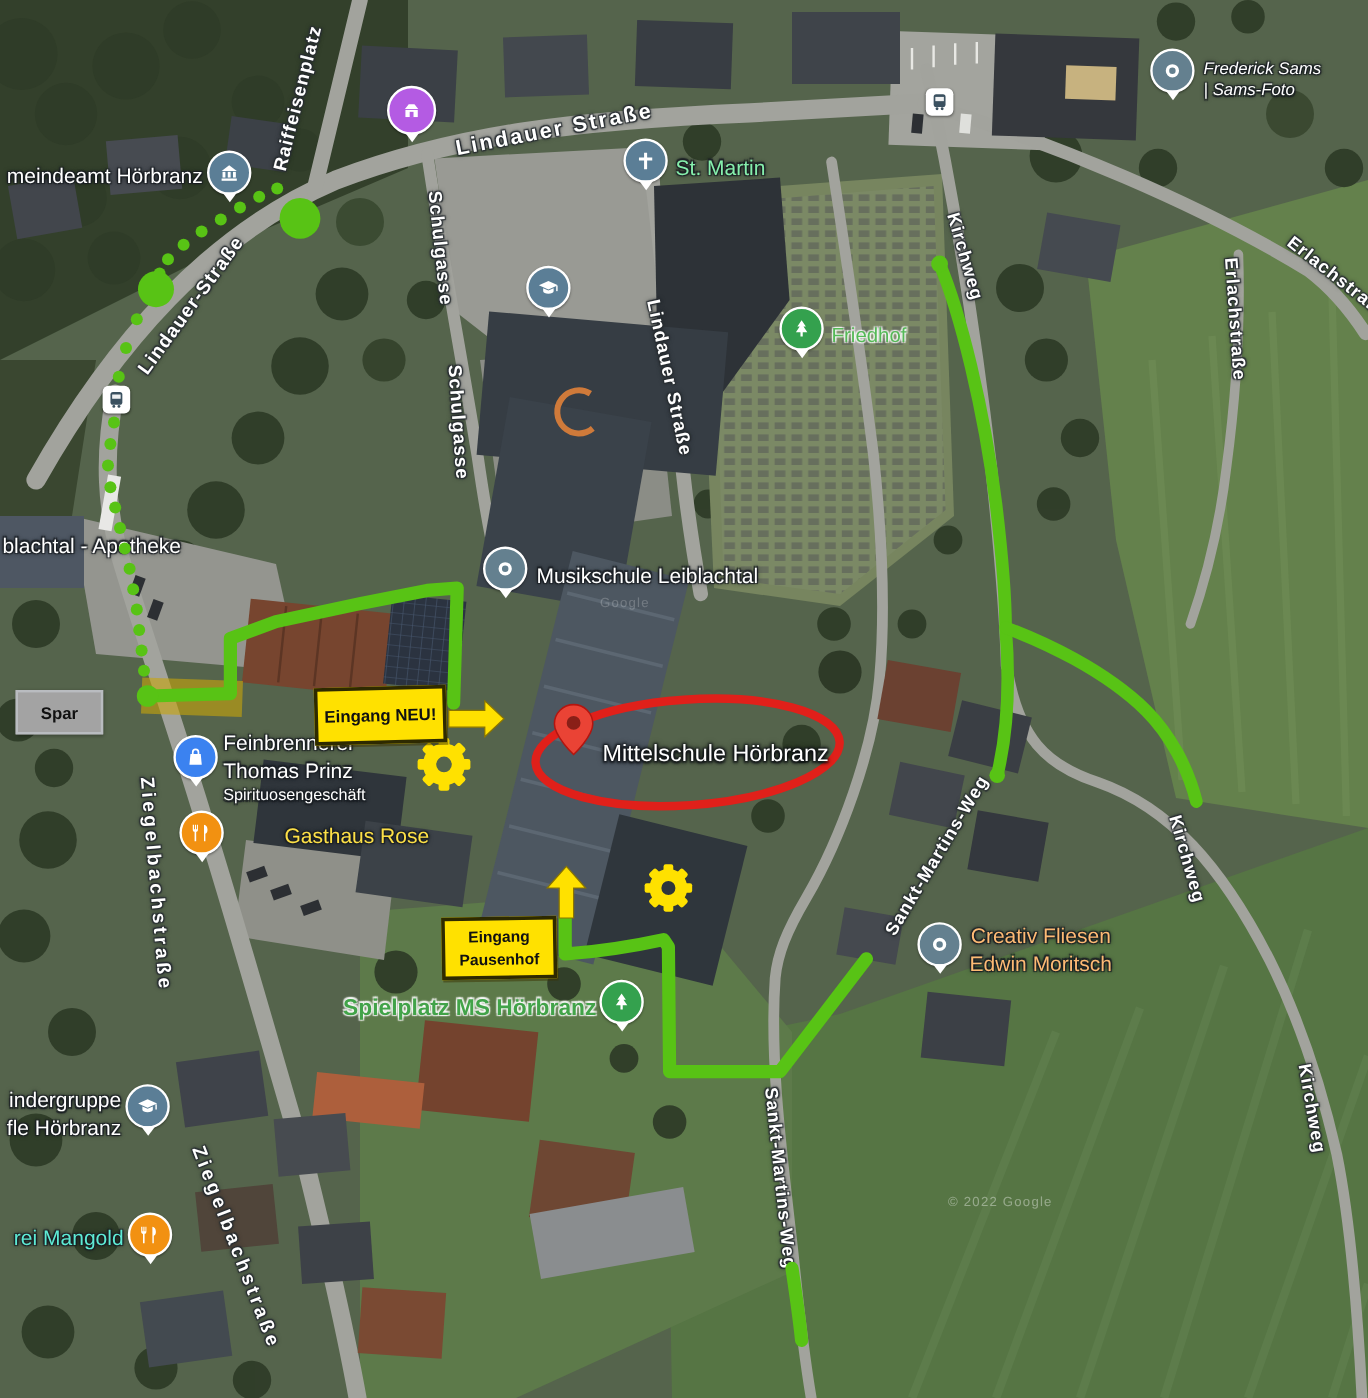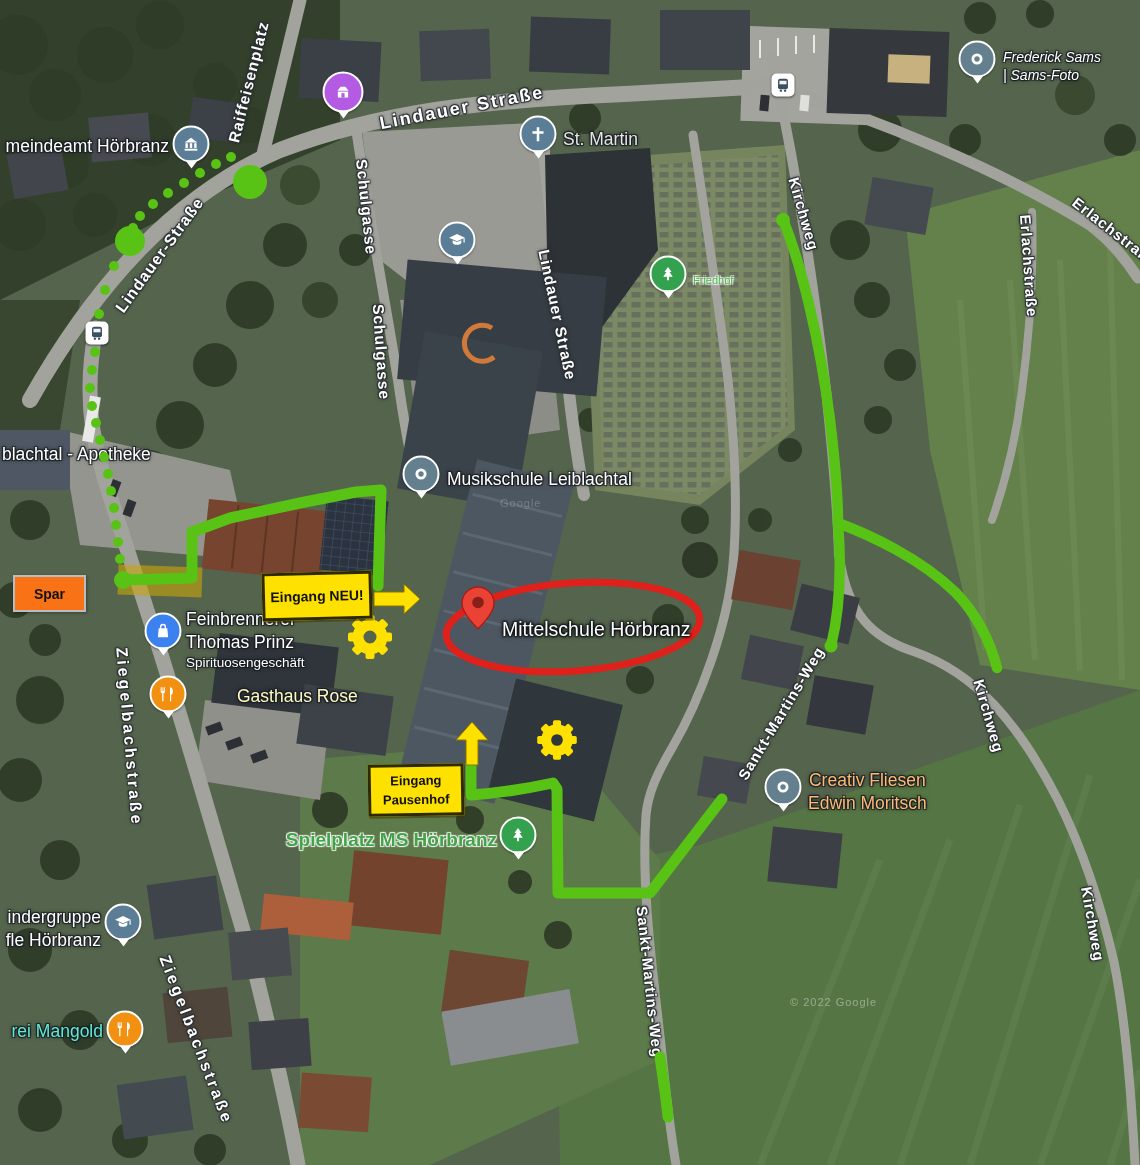--- a/index.html
+++ b/index.html
@@ -22,21 +22,21 @@
   .poi-circle svg{width:19px;height:19px;display:block;}
   .poi-tail{width:0;height:0;border-left:6px solid transparent;border-right:6px solid transparent;
     border-top:8px solid #fff;margin-top:-2px;}
   .bus{position:absolute;z-index:21;transform:translate(-50%,-50%);width:23px;height:23px;background:#fff;
     border-radius:5px;display:flex;align-items:center;justify-content:center;box-shadow:0 1px 2px rgba(0,0,0,.4);}
   .bus svg{width:17px;height:17px;}
   
   .ybox{position:absolute;z-index:30;background:#ffe100;border:3px solid #2e2a00;color:#111;
     font-weight:700;display:flex;flex-direction:column;align-items:center;justify-content:center;
     box-shadow:1px 2px 0 rgba(60,50,0,.5);}
-  .sparbox{position:absolute;z-index:30;background:#f97316;border:2px solid #b9bcc0;color:#111;
+  .sparbox{position:absolute;z-index:30;background:#a3a3a3;border:2px solid #b9bcc0;color:#111;
     font-weight:700;display:flex;align-items:center;justify-content:center;box-shadow:1px 1px 3px rgba(0,0,0,.35);}
   .target-label{position:absolute;z-index:31;color:#fff;font-weight:400;white-space:nowrap;
     text-shadow:-1px -1px 2px rgba(15,18,22,.95),1px -1px 2px rgba(15,18,22,.95),
                 -1px 1px 2px rgba(15,18,22,.95),1px 1px 2px rgba(15,18,22,.95),0 0 5px rgba(10,12,16,.8);}
   .wm{position:absolute;z-index:24;color:rgba(255,255,255,.38);font-size:11px;letter-spacing:1px;}
 </style>
 </head>
 <body>
 
 <div id="map">
@@ -263,21 +263,21 @@
         <span class="poi-tail"></span>
       </div>
       <div class="poi" style="left: 538px; top: 137px;">
         <span class="poi-circle" style="background:#5b7e96;width:33px;height:33px;">
           <svg viewBox="0 0 24 24">
             <path fill="#fff" d="M10.4,3.5h3.2v5.1H19v3.2h-5.4V21h-3.2v-9.2H5V8.6h5.4Z"></path>
           </svg>
         </span>
         <span class="poi-tail"></span>
       </div>
-      <div class="plabel" style="left: 563px; top: 140px; color: #e5e5e5; font-size: 17.5px; transform: translate(0px, -50%); text-align: left;">
+      <div class="plabel" style="left: 563px; top: 140px; color: #86efac; font-size: 17.5px; transform: translate(0px, -50%); text-align: left;">
         <div>St. Martin</div>
       </div>
       <div class="poi" style="left: 457px; top: 243px;">
         <span class="poi-circle" style="background:#5b7e96;width:33px;height:33px;">
           <svg viewBox="0 0 24 24">
             <g fill="#fff">
               <path d="M12,4.5 L22,9 L12,13.5 L2,9 Z"></path>
               <path d="M6.5,12.2v3.2c0,1.5 2.5,2.7 5.5,2.7s5.5,-1.2 5.5,-2.7v-3.2L12,14.6Z"></path>
               <rect x="20.2" y="9.8" width="1.5" height="5.5"></rect>
             </g>
@@ -286,21 +286,21 @@
         <span class="poi-tail"></span>
       </div>
       <div class="poi" style="left: 668px; top: 277px;">
         <span class="poi-circle" style="background:#34a14e;width:33px;height:33px;">
           <svg viewBox="0 0 24 24">
             <path fill="#fff" d="M12,3 L16.5,9.5 H14 L18,15.5 H13.2 V20 H10.8 V15.5 H6 L10,9.5 H7.5 Z"></path>
           </svg>
         </span>
         <span class="poi-tail"></span>
       </div>
-      <div class="plabel green" style="left: 693px; top: 280px; color: rgb(85, 185, 87); font-size: 11px; transform: translate(0px, -50%); text-align: left;">
+      <div class="plabel green" style="left: 693px; top: 280px; color: rgb(85, 185, 87); font-size: 17px; transform: translate(0px, -50%); text-align: left;">
         <div>Friedhof</div>
       </div>
       <div class="poi" style="left: 977px; top: 62px;">
         <span class="poi-circle" style="background:#64808f;width:33px;height:33px;">
           <svg viewBox="0 0 24 24">
             <circle cx="12" cy="12" r="5.2" fill="none" stroke="#fff" stroke-width="3.6"></circle>
           </svg>
         </span>
         <span class="poi-tail"></span>
       </div>
@@ -359,21 +359,21 @@
         <span class="poi-circle" style="background:#f29111;width:33px;height:33px;">
           <svg viewBox="0 0 24 24">
             <g fill="#fff">
               <path d="M8.2,3.5v5.2c0,1.3-.8,2.1-1.9,2.3V21H4.6V11c-1.1-.2-1.9-1-1.9-2.3V3.5H4v4.8h1V3.5h1.2v4.8h1V3.5Z"></path>
               <path d="M14.5,3.5c2.3,0,3.7,2.4,3.7,5.2c0,2.2-.9,3.8-2.2,4.2V21h-1.5V3.5Z"></path>
             </g>
           </svg>
         </span>
         <span class="poi-tail"></span>
       </div>
-      <div class="plabel" style="left: 193px; top: 697px; color: #fef9c3; font-size: 17.5px; transform: translate(0px, -50%); text-align: left; padding-left: 44px;">
+      <div class="plabel" style="left: 193px; top: 697px; color: #fde047; font-size: 17.5px; transform: translate(0px, -50%); text-align: left; padding-left: 44px;">
         <div>Gasthaus Rose</div>
       </div>
       <div class="poi" style="left: 518px; top: 838px;">
         <span class="poi-circle" style="background:#34a14e;width:33px;height:33px;">
           <svg viewBox="0 0 24 24">
             <path fill="#fff" d="M12,3 L16.5,9.5 H14 L18,15.5 H13.2 V20 H10.8 V15.5 H6 L10,9.5 H7.5 Z"></path>
           </svg>
         </span>
         <span class="poi-tail"></span>
       </div>

